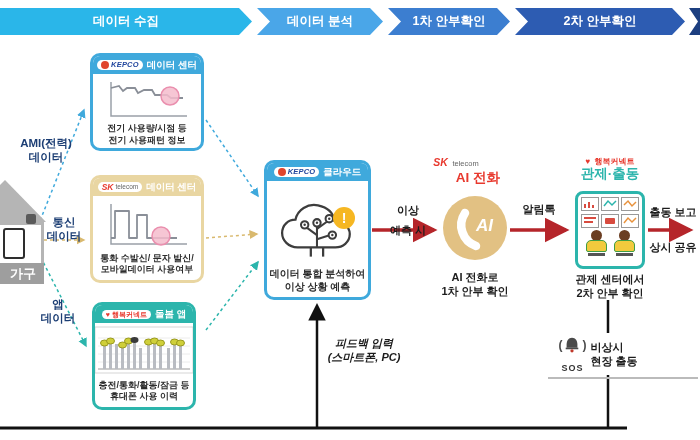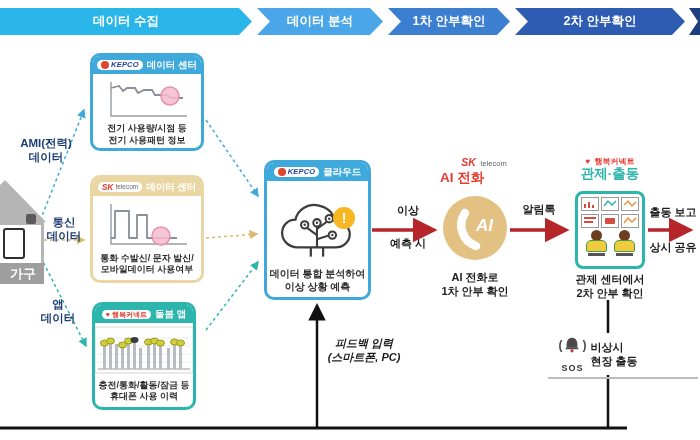--- a/index.html
+++ b/index.html
@@ -43,22 +43,22 @@
   .kball{width:8px;height:8px;border-radius:50%;background:#e0452d;flex:none;}
   .ktxt{color:#23479e;font-weight:bold;font-style:italic;font-size:7.5px;letter-spacing:.2px;}
   .sktxt{color:#e8392e;font-weight:bold;font-style:italic;font-size:8.5px;}
   .sktel{color:#666;font-size:6.5px;}
   .heart{color:#e8392e;font-size:7px;}
   .hctxt{color:#e8392e;font-weight:bold;font-size:7px;}
   
   .alert{position:absolute;left:66px;top:26px;width:22px;height:22px;border-radius:50%;background:var(--alert-yellow);
          color:#fff;font-weight:bold;font-size:14px;display:flex;align-items:center;justify-content:center;z-index:3;}
   
-  .ai-logo{left:452px;top:152px;width:64px;text-align:center;}
-  .ai-title{left:440px;top:169px;width:76px;text-align:left;color:var(--ai-red);font-weight:bold;font-size:13.5px;}
+  .ai-logo{left:424px;top:152px;width:64px;text-align:center;}
+  .ai-title{left:440px;top:169px;width:76px;text-align:center;color:var(--ai-red);font-weight:bold;font-size:13.5px;}
   .ai-circle{position:absolute;left:443px;top:196px;width:64px;height:64px;border-radius:50%;background:var(--ai-gold);z-index:2;}
   .ai-badge{position:absolute;left:33px;top:20px;color:#fff;font-weight:bold;font-size:17px;font-style:italic;}
   
   .ctl-logo{left:577px;top:150px;width:66px;text-align:center;}
   .ctl-title{left:568px;top:165px;width:84px;text-align:center;color:var(--care-teal);font-weight:bold;font-size:13.5px;}
   .ctl-box{position:absolute;left:575px;top:191px;width:70px;height:78px;background:#fff;border:3px solid var(--care-teal);
            border-radius:8px;z-index:2;box-sizing:border-box;display:flex;flex-direction:column;align-items:center;padding-top:3px;}
   .people{display:flex;gap:7px;margin-top:2px;}
   .person{display:flex;flex-direction:column;align-items:center;}
   .head{width:11px;height:11px;border-radius:50%;background:#6b3e22;}
@@ -251,21 +251,21 @@
           <circle cx="54" cy="36" r="1.2" fill="#3d3d3d"></circle>
         <circle cx="39" cy="24" r="3.6" fill="#fff" stroke="#3d3d3d" stroke-width="2"></circle>
           <circle cx="39" cy="24" r="1.2" fill="#3d3d3d"></circle>
       </svg>
       <div class="bdesc pre" style="font-size:10px;">데이터 통합 분석하여
 이상 상황 예측</div>
     </div>
   </div>
 
   <div class="t dark" style="left:385px;top:203px;width:46px;">이상</div>
-  <div class="t dark" style="left:382px;top:236px;width:52px;">예측 시</div>
+  <div class="t dark" style="left:382px;top:223px;width:52px;">예측 시</div>
 
   <div class="t ai-logo">
     <span class="sktxt" style="font-size:10.5px;">SK</span>
     <span class="sktel" style="font-size:7.5px;">telecom</span>
   </div>
   <div class="t ai-title">AI 전화</div>
   <div class="ai-circle">
     <svg width="64" height="64" viewBox="0 0 64 64">
       <path d="M22,17 a22,22 0 0 0 11,33" stroke="#fff" stroke-width="8.5" stroke-linecap="round" fill="none"></path>
     </svg>

